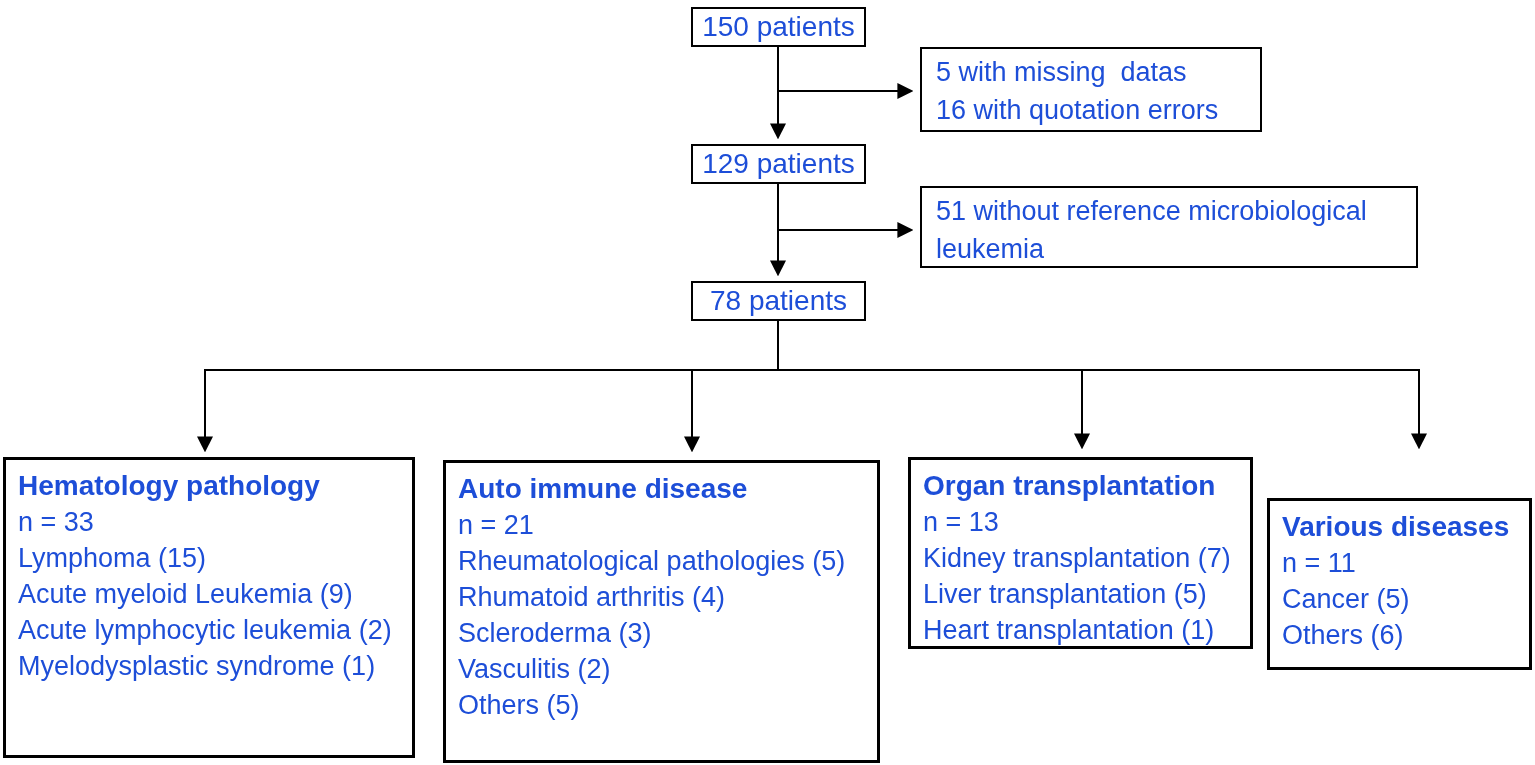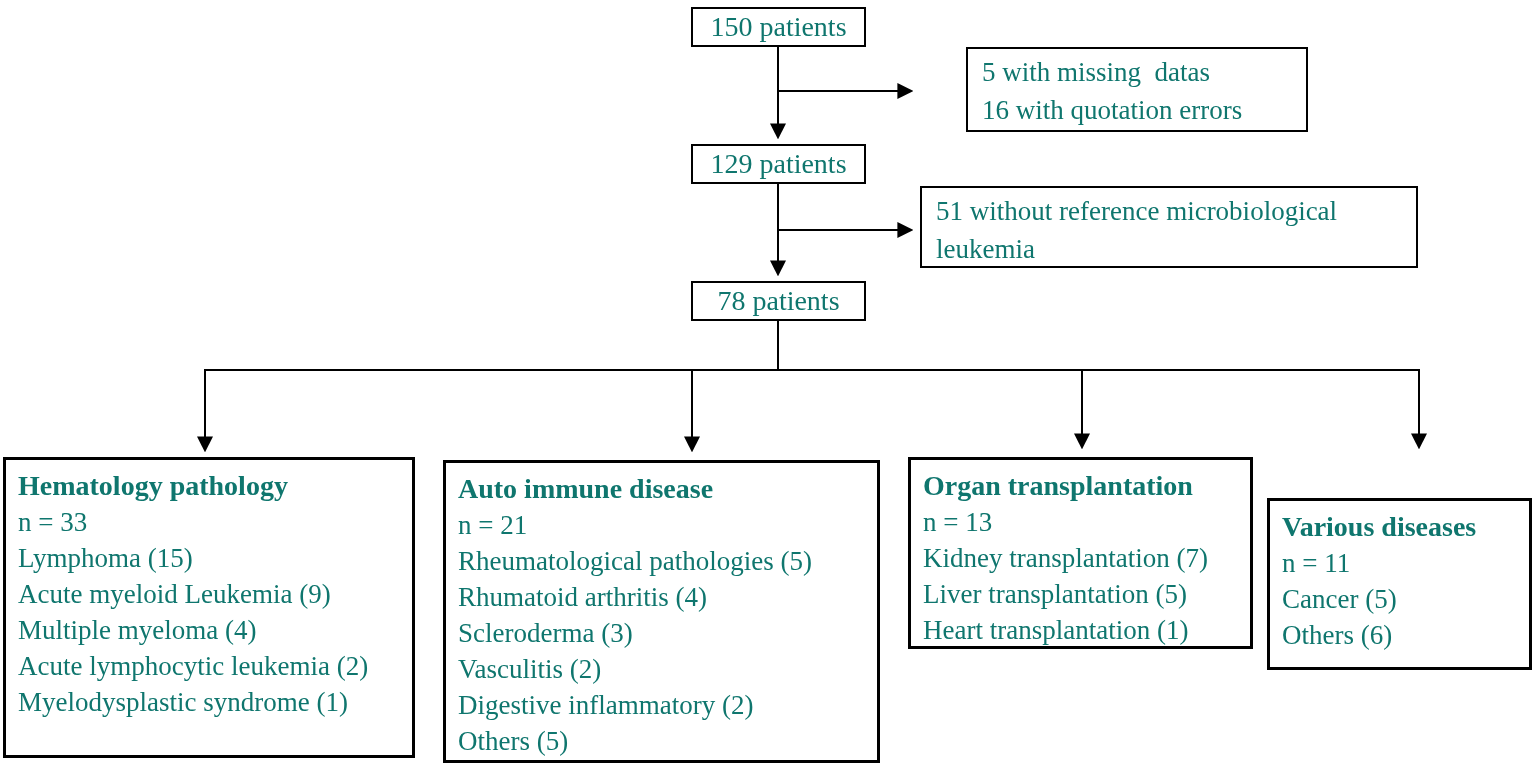--- a/index.html
+++ b/index.html
@@ -5,22 +5,22 @@
   html, body {
     margin: 0;
     padding: 0;
     background: #ffffff;
   }
   .canvas {
     position: relative;
     width: 1535px;
     height: 765px;
     background: #ffffff;
-    font-family: Liberation Serif, serif;
-    color: #0f766e;
+    font-family: Liberation Sans, sans-serif;
+    color: #1d4ed8;
     overflow: hidden;
   }
   .connectors {
     position: absolute;
     left: 0;
     top: 0;
     width: 1535px;
     height: 765px;
   }
   .box {
@@ -96,51 +96,49 @@
   </div>
 
   <div class="box patient-box" style="left:691px; top:144px; width:175px; height:40px;">
     <span>129 patients</span>
   </div>
 
   <div class="box patient-box" style="left:691px; top:281px; width:175px; height:40px;text-align:center;">
     <span>78 patients</span>
   </div>
 
-  <div class="box exclusion-box" style="left:966px; top:47px; width:342px; height:85px;">
+  <div class="box exclusion-box" style="left:920px; top:47px; width:342px; height:85px;">
       <div class="line">5 with missing  datas</div>
       <div class="line">16 with quotation errors</div>
     </div>
 
   <div class="box exclusion-box" style="left:920px; top:186px; width:498px; height:82px;">
       <div class="line">51 without reference microbiological</div>
       <div class="line">leukemia</div>
     </div>
 
   <div class="box category-box" style="left:3px; top:457px; width:412px; height:301px;">
     <div class="cat-title">Hematology pathology</div>
     <div class="cat-n">n = 33</div>
     <div class="cat-items">
         <div class="line">Lymphoma (15)</div>
         <div class="line">Acute myeloid Leukemia (9)</div>
-        <div class="line">Multiple myeloma (4)</div>
         <div class="line">Acute lymphocytic leukemia (2)</div>
         <div class="line">Myelodysplastic syndrome (1)</div>
       </div>
   </div>
 
   <div class="box category-box" style="left:443px; top:460px; width:437px; height:303px;">
     <div class="cat-title">Auto immune disease</div>
     <div class="cat-n">n = 21</div>
     <div class="cat-items">
         <div class="line">Rheumatological pathologies (5)</div>
         <div class="line">Rhumatoid arthritis (4)</div>
         <div class="line">Scleroderma (3)</div>
         <div class="line">Vasculitis (2)</div>
-        <div class="line">Digestive inflammatory (2)</div>
         <div class="line">Others (5)</div>
       </div>
   </div>
 
   <div class="box category-box" style="left:908px; top:457px; width:345px; height:192px;">
     <div class="cat-title">Organ transplantation</div>
     <div class="cat-n">n = 13</div>
     <div class="cat-items">
         <div class="line">Kidney transplantation (7)</div>
         <div class="line">Liver transplantation (5)</div>

